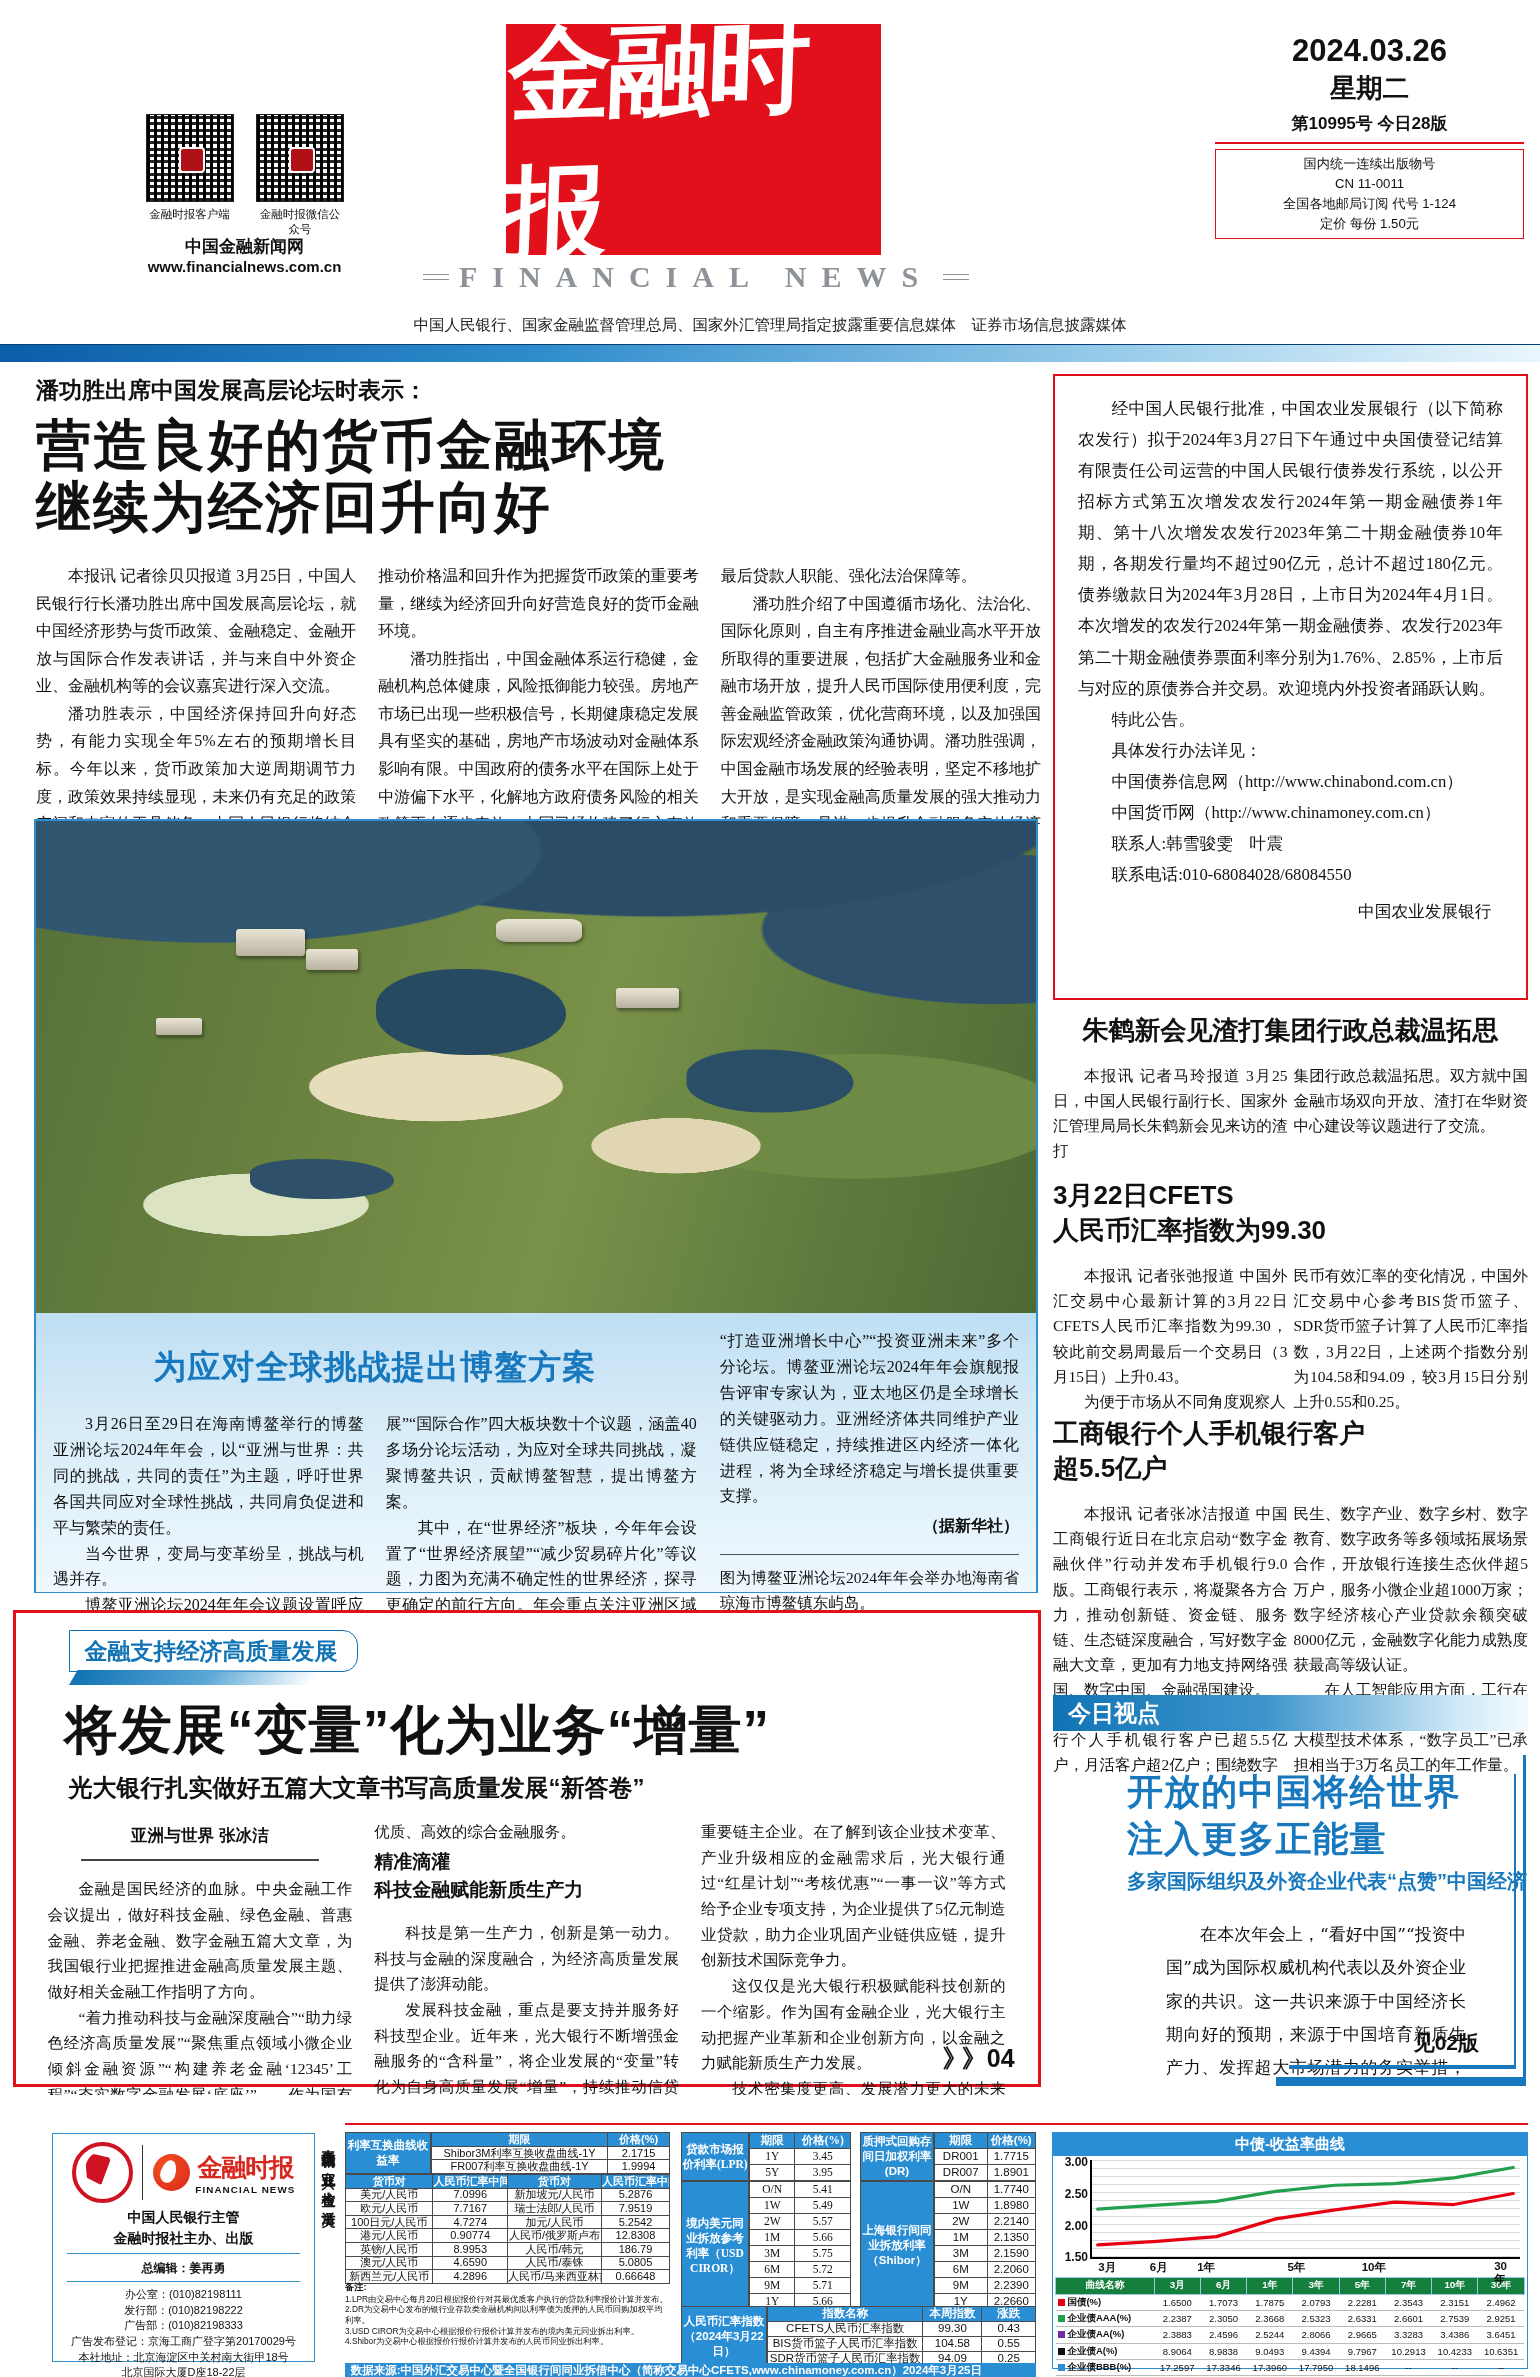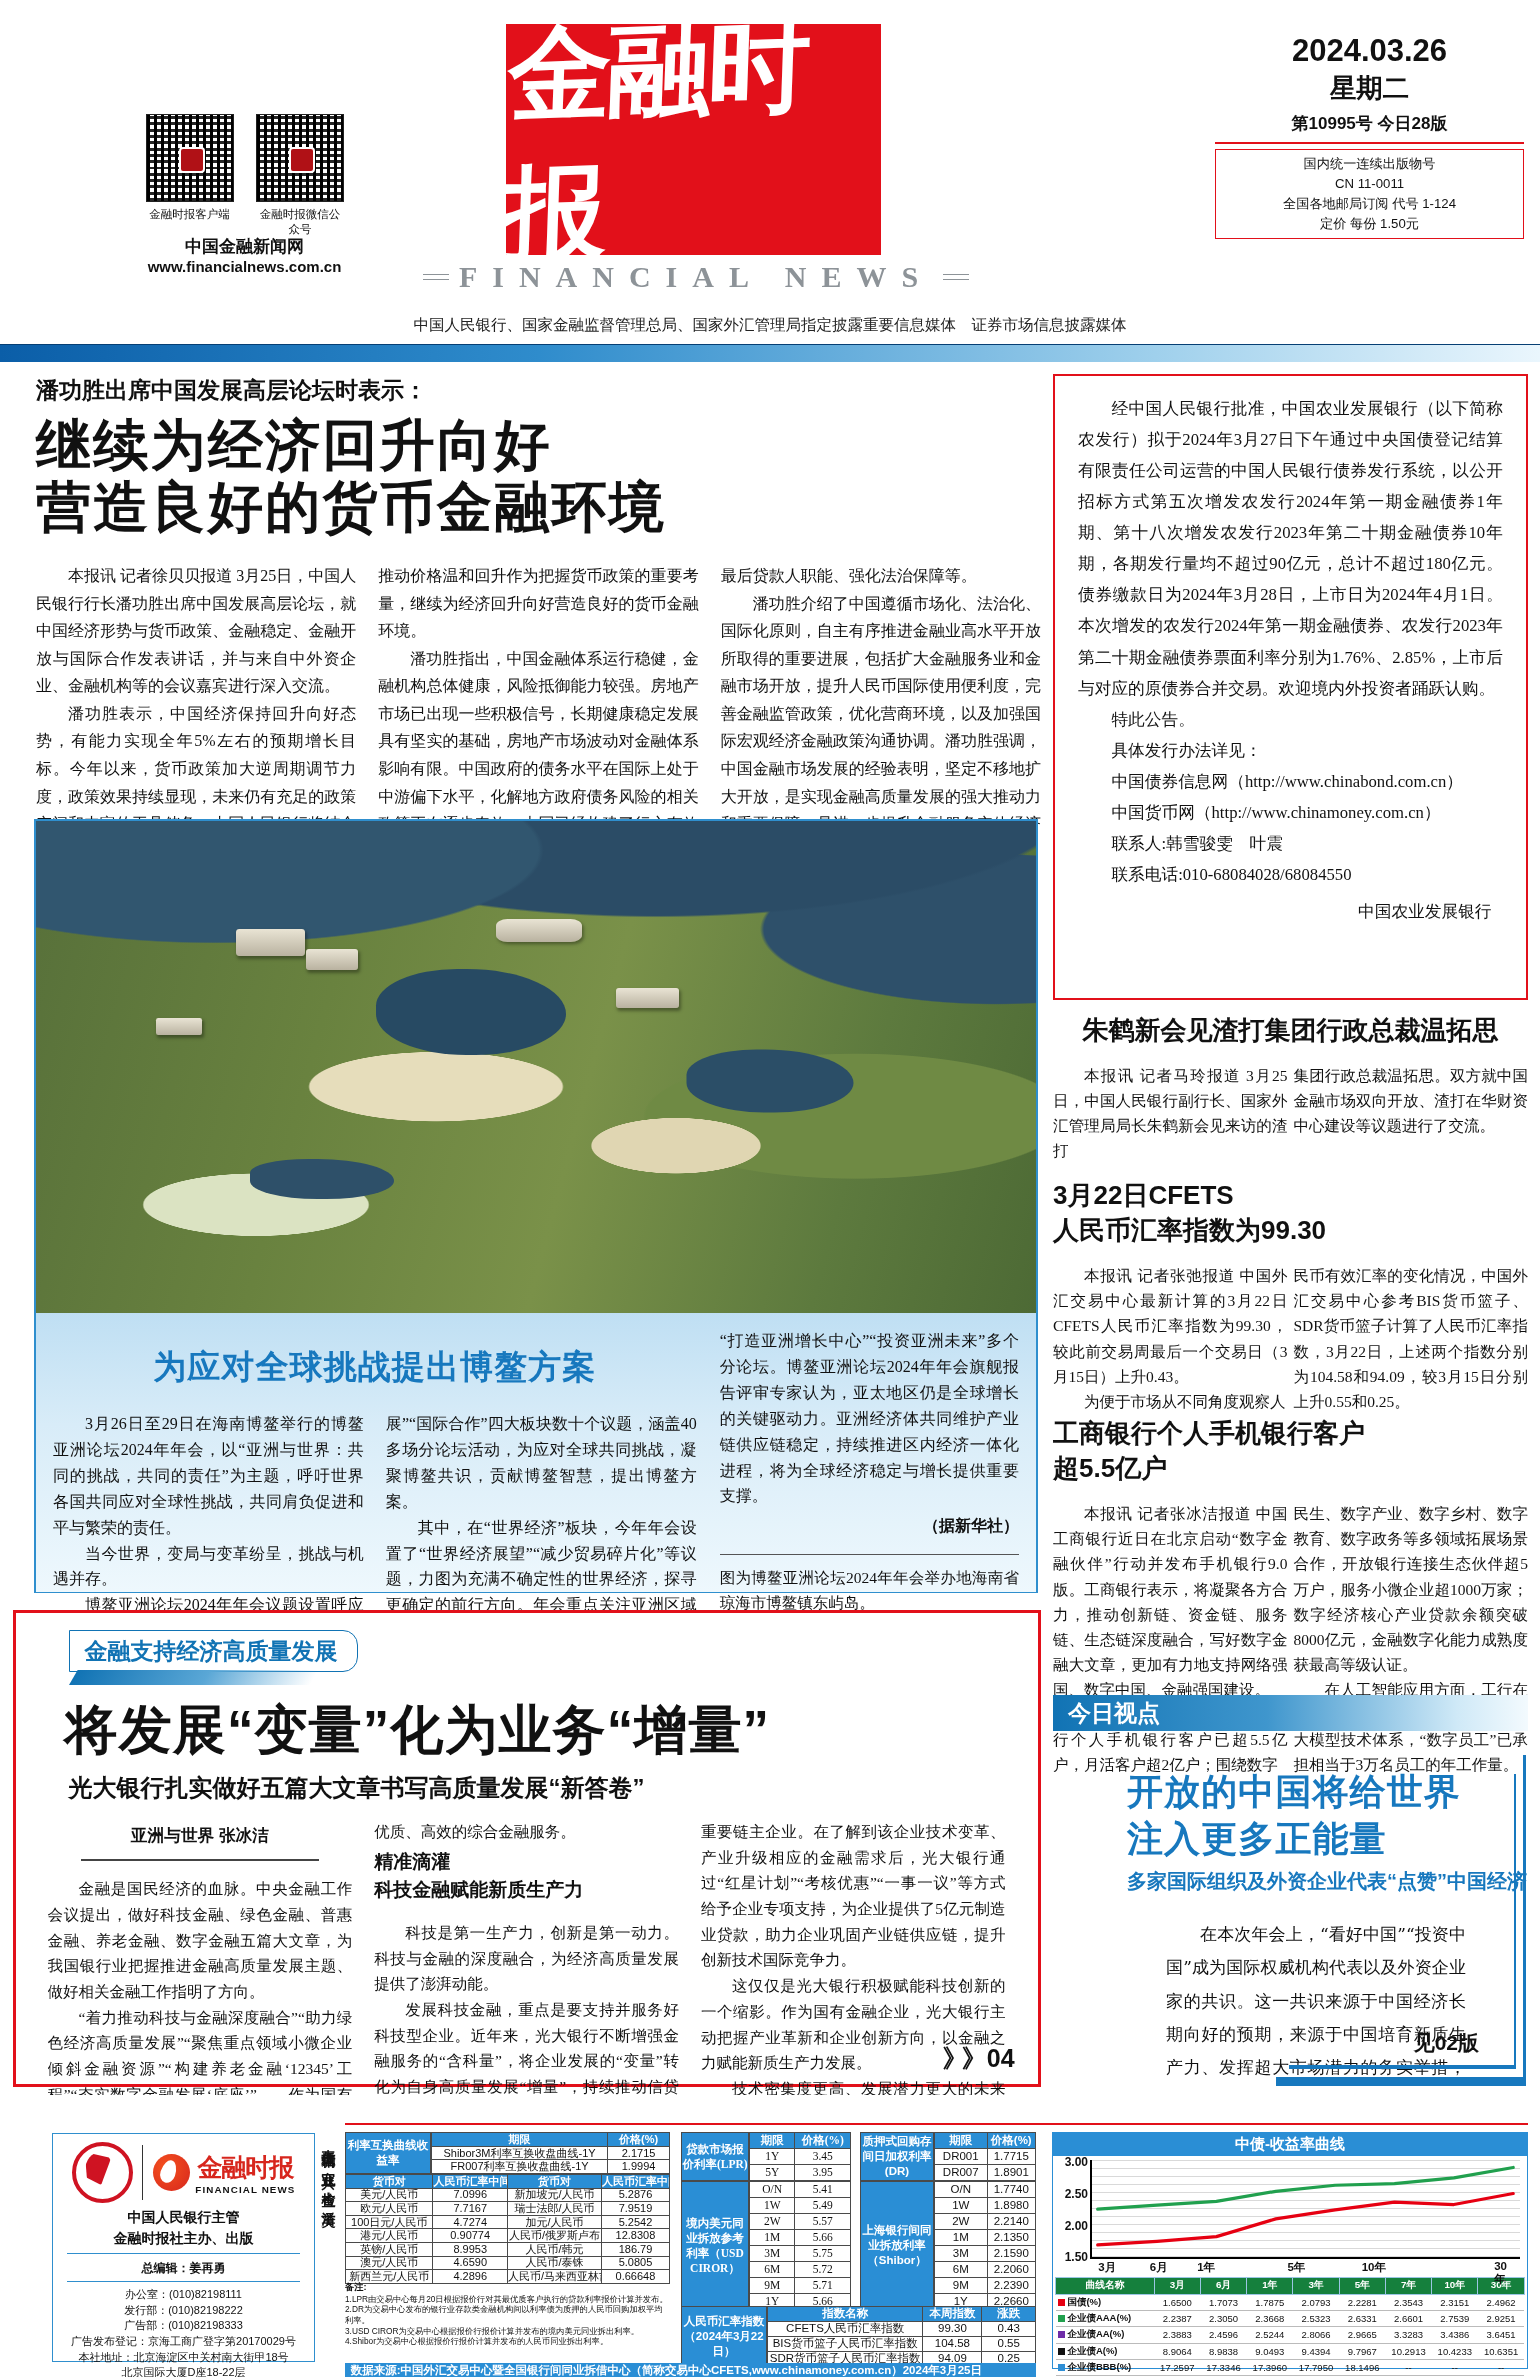--- a/index.html
+++ b/index.html
@@ -223,22 +223,22 @@
         <div>全国各地邮局订阅 代号 1-124</div>
         <div>定价 每份 1.50元</div>
       </div>
     </div>
     <div class="tagline">中国人民银行、国家金融监督管理总局、国家外汇管理局指定披露重要信息媒体　证券市场信息披露媒体</div>
     <div class="blue-bar"></div>
   </div>
 
   <div class="lead">
     <div class="lead-kicker">潘功胜出席中国发展高层论坛时表示：</div>
+    <div class="lead-h">营造良好的货币金融环境</div>
     <div class="lead-h">继续为经济回升向好</div>
-    <div class="lead-h">营造良好的货币金融环境</div>
     <div class="lead-body cols">
       <div class="col">
           <p>本报讯 记者徐贝贝报道 3月25日，中国人民银行行长潘功胜出席中国发展高层论坛，就中国经济形势与货币政策、金融稳定、金融开放与国际合作发表讲话，并与来自中外资企业、金融机构等的会议嘉宾进行深入交流。</p>
           <p>潘功胜表示，中国经济保持回升向好态势，有能力实现全年5%左右的预期增长目标。今年以来，货币政策加大逆周期调节力度，政策效果持续显现，未来仍有充足的政策空间和丰富的工具储备。中国人民银行将结合调控形势需要，灵活适度、精准有效实施稳健的货币政策，强化逆周期调节力度，把维护价格稳定、</p>
         </div>
       <div class="col">
           <p class="cont">推动价格温和回升作为把握货币政策的重要考量，继续为经济回升向好营造良好的货币金融环境。</p>
           <p>潘功胜指出，中国金融体系运行稳健，金融机构总体健康，风险抵御能力较强。房地产市场已出现一些积极信号，长期健康稳定发展具有坚实的基础，房地产市场波动对金融体系影响有限。中国政府的债务水平在国际上处于中游偏下水平，化解地方政府债务风险的相关政策正在逐步奏效。中国已经构建了行之有效的金融安全网，包括完善金融机构公司治理、加强金融监管、强化处置资源保障、发挥好</p>
         </div>
       <div class="col">

